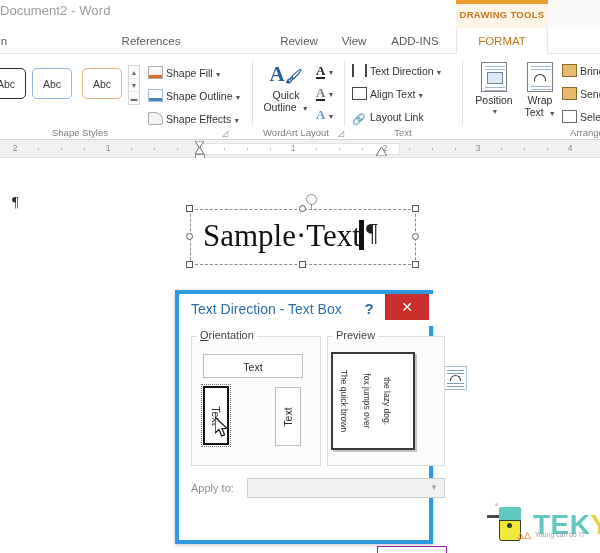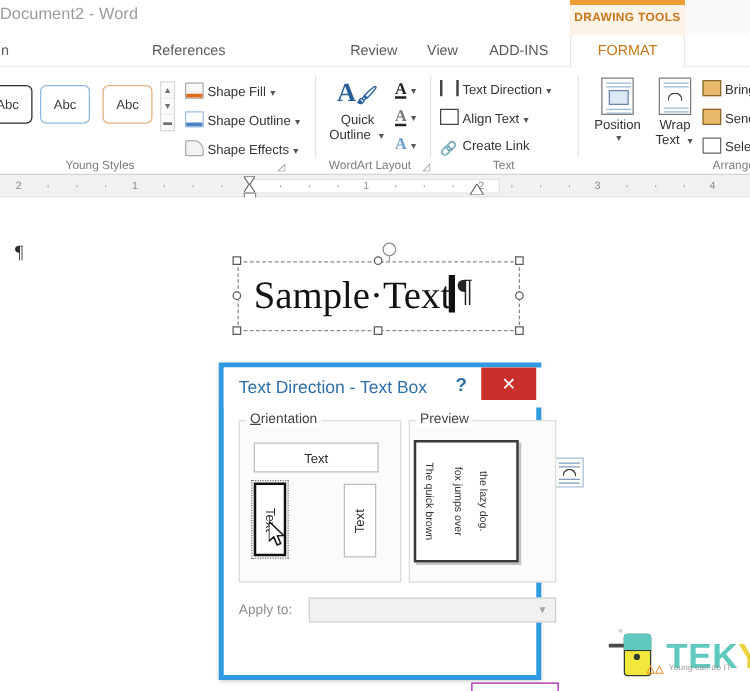--- a/index.html
+++ b/index.html
@@ -373,21 +373,21 @@
 
       <div class="cmd" style="left:148px;top:12px;">
         <span class="ic ic-fill"></span><span>Shape Fill</span><span class="caret">▼</span>
       </div>
       <div class="cmd" style="left:148px;top:35px;">
         <span class="ic ic-outline"></span><span>Shape Outline</span><span class="caret">▼</span>
       </div>
       <div class="cmd" style="left:148px;top:58px;">
         <span class="ic ic-effects"></span><span>Shape Effects</span><span class="caret">▼</span>
       </div>
-      <div class="glabel" style="left:0;width:160px;">Young Styles</div>
+      <div class="glabel" style="left:0;width:160px;">Shape Styles</div>
       <div class="dialog-launcher" style="left:222px;">◿</div>
     </div>
     <div class="grp-sep" style="left:252px;"></div>
 
     <div class="grp" style="left:256px;width:84px;">
       <div class="bigbtn" style="left:4px;top:8px;width:52px;">
         <div class="bigA">A<span style="font-size:14px;">🖌</span></div>
         <div>Quick</div>
         <div><span>Outline</span> <span class="caret">▼</span></div>
       </div>
@@ -406,21 +406,21 @@
     <div class="grp-sep" style="left:344px;"></div>
 
     <div class="grp" style="left:348px;width:110px;">
       <div class="cmd" style="left:4px;top:10px;">
         <span class="ic" style="border-left:2px solid #444;border-right:2px solid #444;"></span><span>Text Direction</span><span class="caret">▼</span>
       </div>
       <div class="cmd" style="left:4px;top:33px;">
         <span class="ic" style="border:1px solid #444;"></span><span>Align Text</span><span class="caret">▼</span>
       </div>
       <div class="cmd" style="left:4px;top:56px;">
-        <span class="ic" style="border:none;color:#2a6099;font-size:11px;">🔗</span><span>Create Link</span>
+        <span class="ic" style="border:none;color:#2a6099;font-size:11px;">🔗</span><span>Layout Link</span>
       </div>
       <div class="glabel" style="left:0;width:110px;">Text</div>
     </div>
     <div class="grp-sep" style="left:462px;"></div>
 
     <div class="grp" style="left:466px;width:134px;">
       <div class="bigbtn" style="left:4px;top:8px;width:48px;">
         <div style="position:relative;height:32px;">
           <div class="pic-icon" style="left:11px;top:0;">
             <div class="ln" style="top:3px;"></div>

